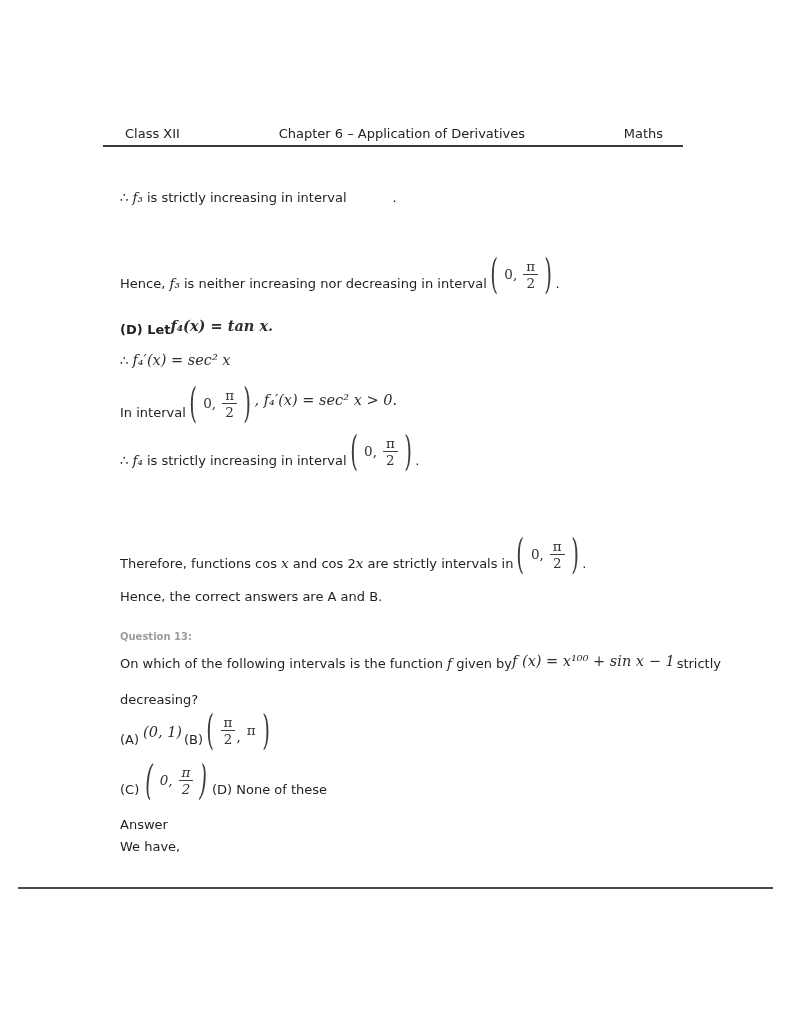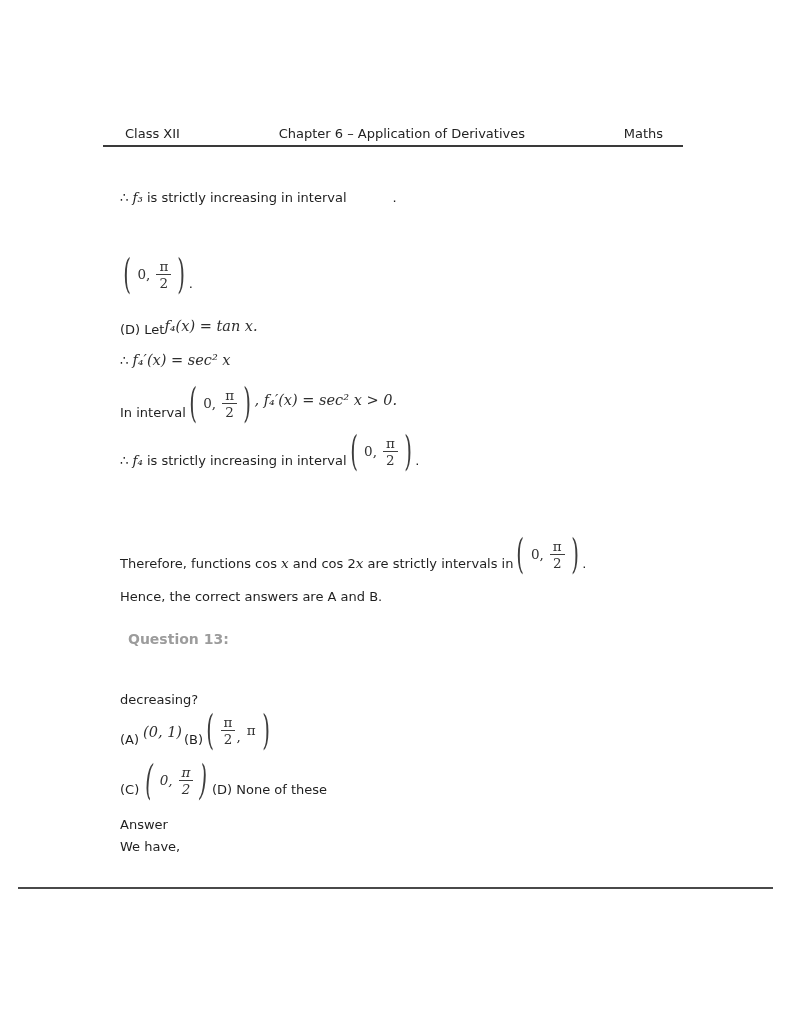--- a/index.html
+++ b/index.html
@@ -76,24 +76,23 @@
     padding: 0 4px;
     gap: 6px;
   }
   .iv .frac { display: inline-flex; flex-direction: column; align-items: center; line-height: 1.05; }
   .iv .num { padding: 0 3px 1px; border-bottom: 1px solid #3e3e3e; }
   .iv .den { padding-top: 1px; }
   .iv .cma { align-self: flex-end; margin-left: -5px; margin-bottom: 1px; }
 
   .gray-heading {
     position: absolute; left: 120px;
-    font-size: 14px;
+    font-size: 10px;
     font-weight: bold;
     color: #9c9c9c;
-    margin-left: 8px;
   }
 
   .mb3 { margin-bottom: 3px; }
   .mb2 { margin-bottom: 2px; }
   .mb7 { margin-bottom: 7px; }
   .mb12 { margin-bottom: 12px; }
   .ml2 { margin-left: 2px; }
   .ml4 { margin-left: 4px; font-style: italic; }
   .mr2 { margin-right: 2px; }
 
@@ -125,35 +124,36 @@
     <span>Class XII</span>
     <span>Chapter 6 – Application of Derivatives</span>
     <span>Maths</span>
   </div>
 
   <div class="plain" style="top:189px;">
     <span>∴ </span><i class="fi">f₃</i><span> is strictly increasing in interval</span><span class="gap-spacer"></span><span>.</span>
   </div>
 
   <div class="row" style="top:257px;">
+    <span><span>Hence, </span><i class="fi">f₃</i><span> is neither increasing nor decreasing in interval</span></span>
     <span class="iv">
       <span class="paren">(</span>
       <span class="ivb">
           <span>0,</span>
           <span class="frac">
             <span class="num">π</span>
             <span class="den">2</span>
           </span>
         </span>
       <span class="paren">)</span>
     </span>
     <span>.</span>
   </div>
 
-  <div class="row" style="top:317px;">
+  <div class="row" style="top:317px;font-weight:bold;">
     <span>(D) Let </span>
     <span class="math mb3">f₄(x) = tan x.</span>
   </div>
 
   <div class="plain" style="top:352px;">
     <span>∴ </span><span class="math">f₄′(x) = sec² x</span>
   </div>
 
   <div class="row" style="top:386px;">
     <span>In interval</span>
@@ -200,20 +200,25 @@
         </span>
       <span class="paren">)</span>
     </span>
     <span>.</span>
   </div>
 
   <div class="plain" style="top:589px;">Hence, the correct answers are A and B.</div>
 
   <div class="gray-heading" style="top:631px;">Question 13:</div>
 
+  <div class="row" style="top:652px;">
+    <span><span>On which of the following intervals is the function </span><i class="fi">f</i><span> given by </span></span>
+    <span class="math mb2">f (x) = x¹⁰⁰ + sin x − 1</span>
+    <span class="ml2">strictly</span>
+  </div>
   <div class="plain" style="top:692px;text-align:center;">decreasing?</div>
 
   <div class="row" style="top:713px;">
     <span>(A)</span>
     <span class="math mb7 ml4 mr2">(0, 1)</span>
     <span>(B)</span>
     <span class="iv">
       <span class="paren">(</span>
       <span class="ivb">
           <span class="frac">

